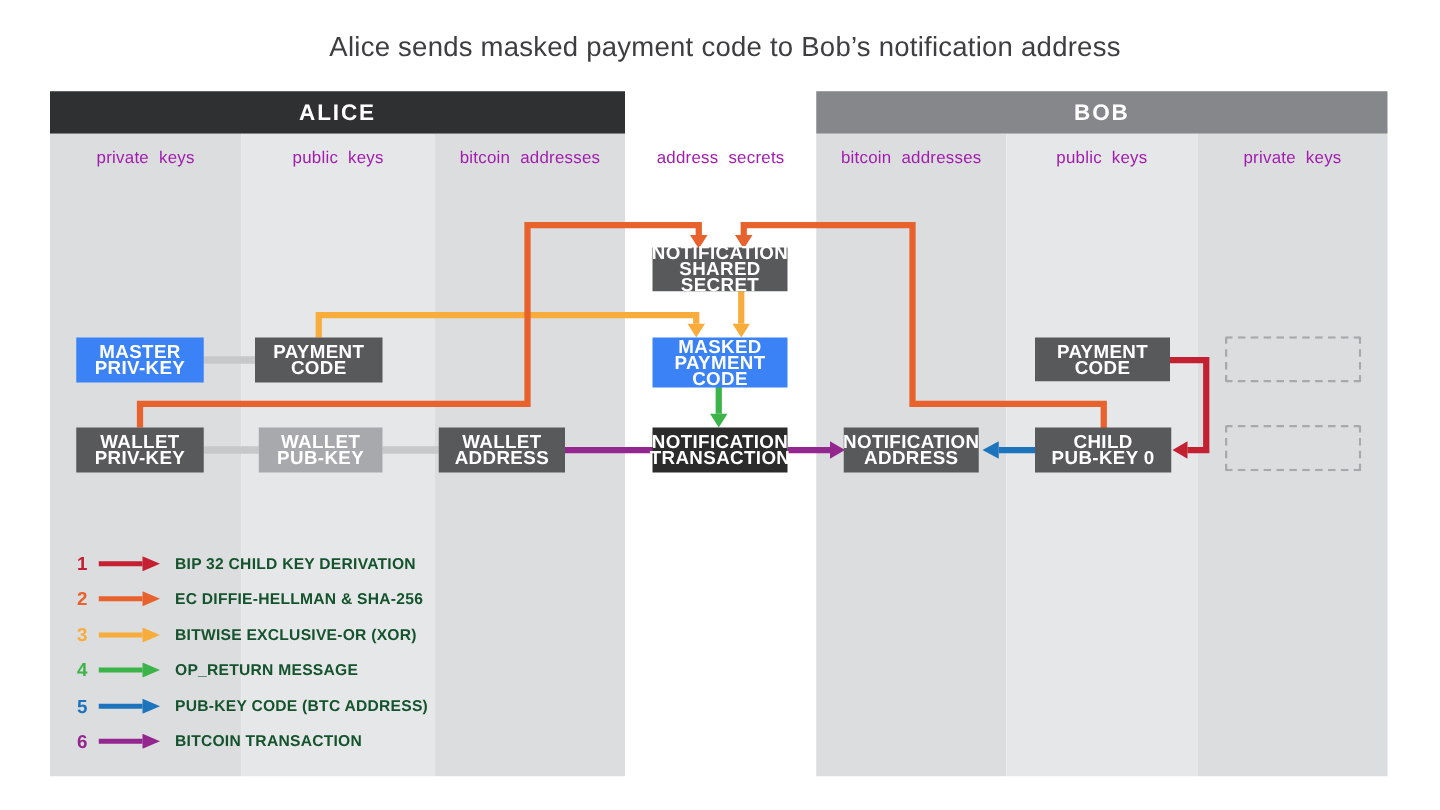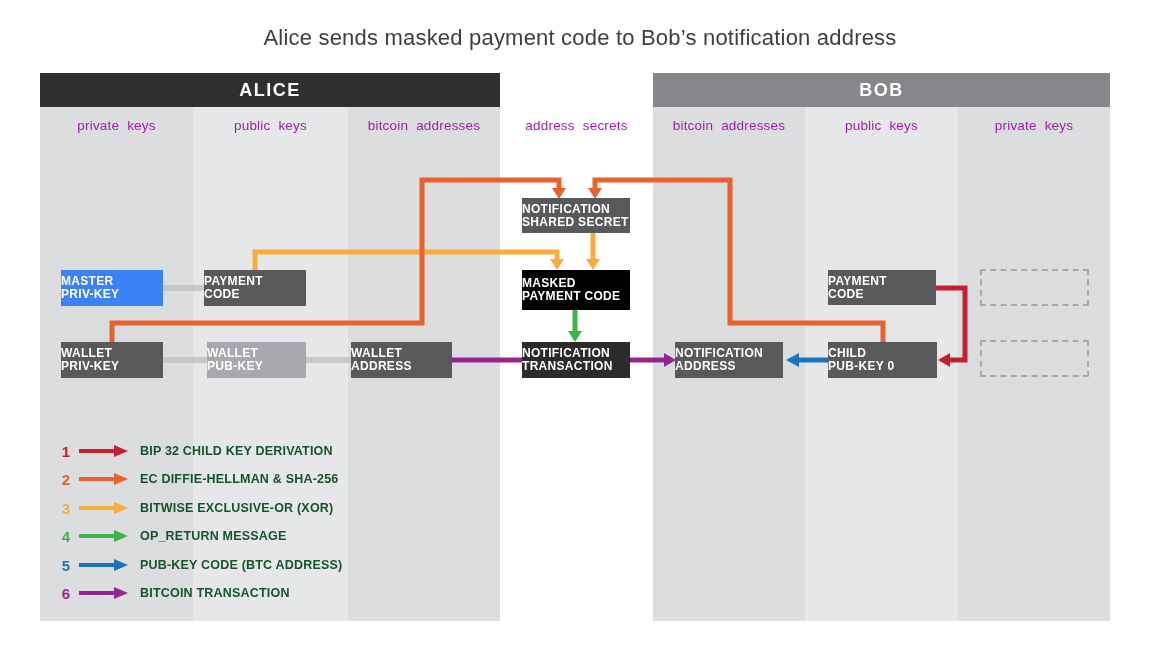--- a/index.html
+++ b/index.html
@@ -15,22 +15,22 @@
     position:absolute;top:73px;height:34px;display:flex;align-items:center;justify-content:center;
     color:#ffffff;font-size:18px;font-weight:bold;letter-spacing:1.5px;z-index:1;
   }
   .col{position:absolute;top:107px;height:514px;z-index:1;}
   .collabel{
     position:absolute;top:118px;height:18px;z-index:2;text-align:center;
     font-size:13.5px;color:#a21caf;word-spacing:4px;letter-spacing:0.2px;
   }
   .overlay{position:absolute;left:0;top:0;z-index:3;pointer-events:none;}
   .box{
-    position:absolute;z-index:4;display:flex;flex-direction:column;align-items:flex-start;justify-content:center;
-    color:#ffffff;font-size:12px;font-weight:bold;line-height:13px;letter-spacing:0.3px;text-align:center;
+    position:absolute;z-index:4;display:flex;flex-direction:column;align-items:center;justify-content:center;
+    color:#ffffff;font-size:15px;font-weight:bold;line-height:13px;letter-spacing:0.3px;text-align:center;
   }
   .box-dashed{position:absolute;z-index:4;border:2px dashed #a7a9ac;background:transparent;box-sizing:border-box;border-radius:2px;}
   .legend{position:absolute;z-index:4;}
   .legend-row{position:absolute;display:flex;align-items:center;height:16px;}
   .legend-num{width:14px;text-align:right;font-size:15px;font-weight:bold;flex:none;}
   .legend-arrow{margin-left:8px;flex:none;}
   .legend-label{margin-left:10px;font-size:12.5px;font-weight:bold;color:#14532d;letter-spacing:0.2px;white-space:nowrap;}
 </style>
 </head>
 <body>
@@ -124,21 +124,21 @@
     <span>PUB-KEY</span>
   </div>
   <div class="box" style="left: 351px; top: 342px; width: 101px; height: 36px; background: rgb(88, 89, 91);">
     <span>WALLET</span>
     <span>ADDRESS</span>
   </div>
   <div class="box" style="left: 522px; top: 198px; width: 108px; height: 35px; background: rgb(88, 89, 91);">
     <span>NOTIFICATION</span>
     <span>SHARED SECRET</span>
   </div>
-  <div class="box" style="left: 522px; top: 270px; width: 108px; height: 40px; background: #000000;">
+  <div class="box" style="left: 522px; top: 270px; width: 108px; height: 40px; background: #3b82f6;">
     <span>MASKED</span>
     <span>PAYMENT CODE</span>
   </div>
   <div class="box" style="left: 522px; top: 342px; width: 108px; height: 36px; background: rgb(43, 43, 44);">
     <span>NOTIFICATION</span>
     <span>TRANSACTION</span>
   </div>
   <div class="box" style="left: 675px; top: 342px; width: 108px; height: 36px; background: rgb(88, 89, 91);">
     <span>NOTIFICATION</span>
     <span>ADDRESS</span>

